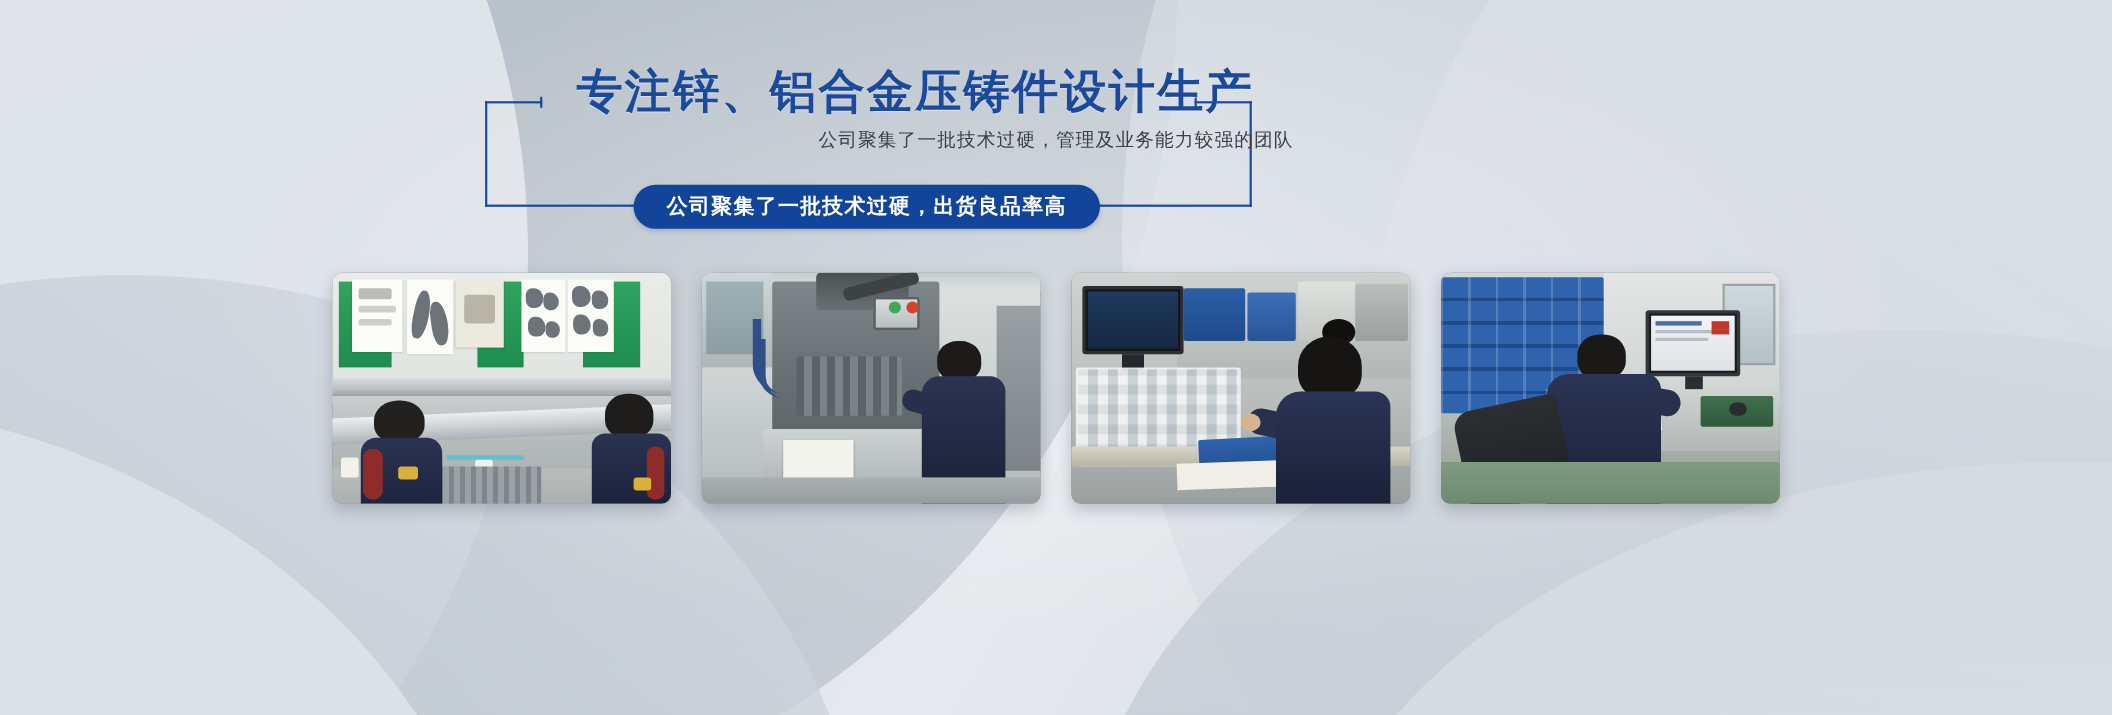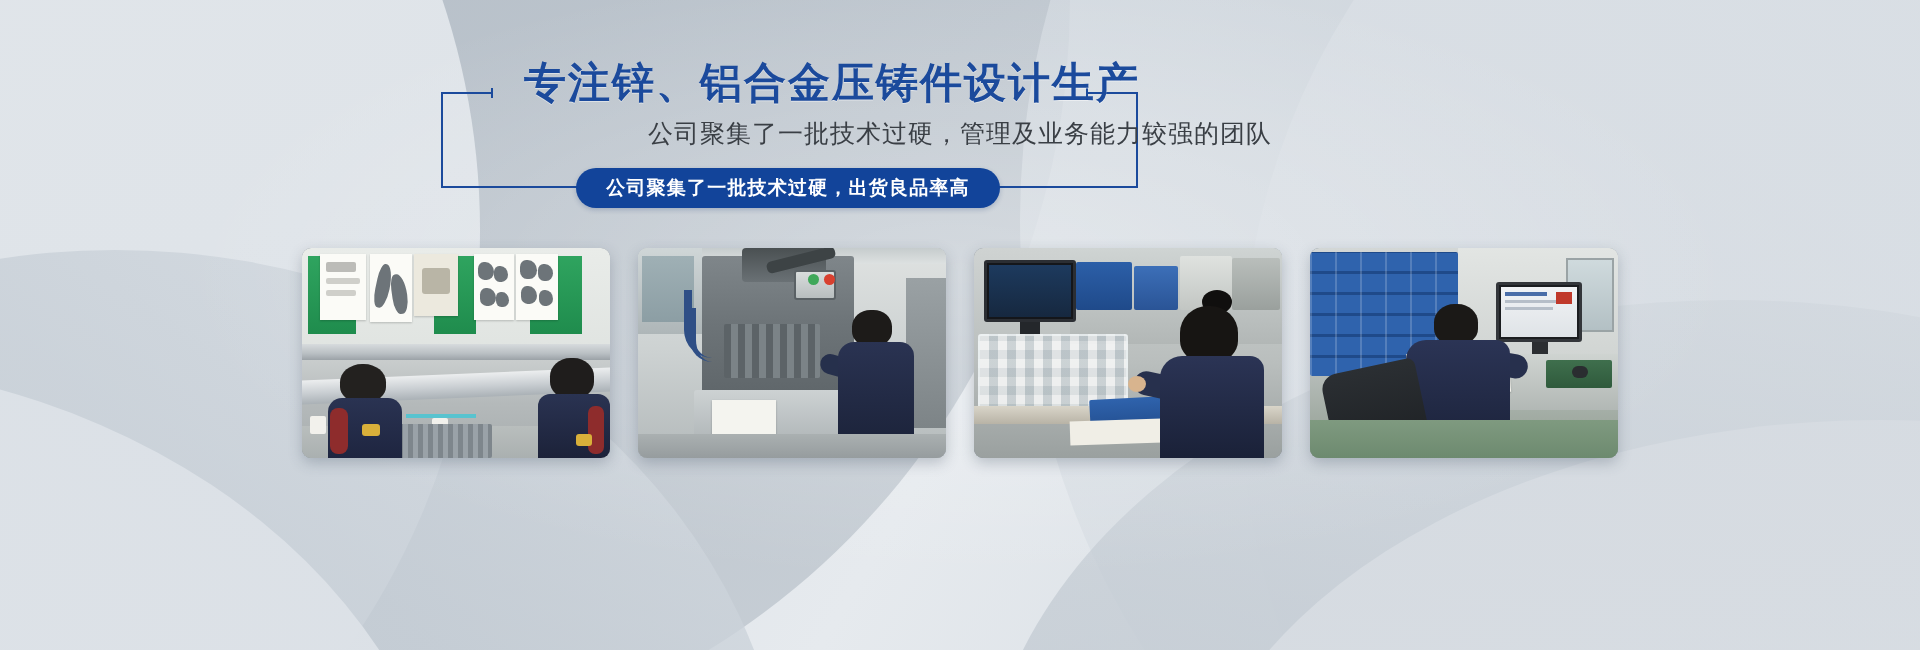--- a/index.html
+++ b/index.html
@@ -88,21 +88,21 @@
     position:absolute; left:0; top:62px; width:1664px;
     text-align:center;
     font-size:42px; font-weight:bold; letter-spacing:2px;
     color:#1b4a9c;
     line-height:1;
     text-shadow:0 1px 0 rgba(255,255,255,.45);
   }
   .subtitle{
     position:absolute; left:0; top:117px; width:1920px;
     text-align:center;
-    font-size:25px; font-weight:normal; letter-spacing:1px;
+    font-size:17px; font-weight:normal; letter-spacing:1px;
     color:#3a3f45;
     line-height:1.3;
   }
   .pill{
     position:absolute; left:576px; top:168px;
     width:424px; height:40px;
     background:#12449a;
     border-radius:20px;
     color:#ffffff;
     font-size:19px; font-weight:bold; letter-spacing:1.2px;

